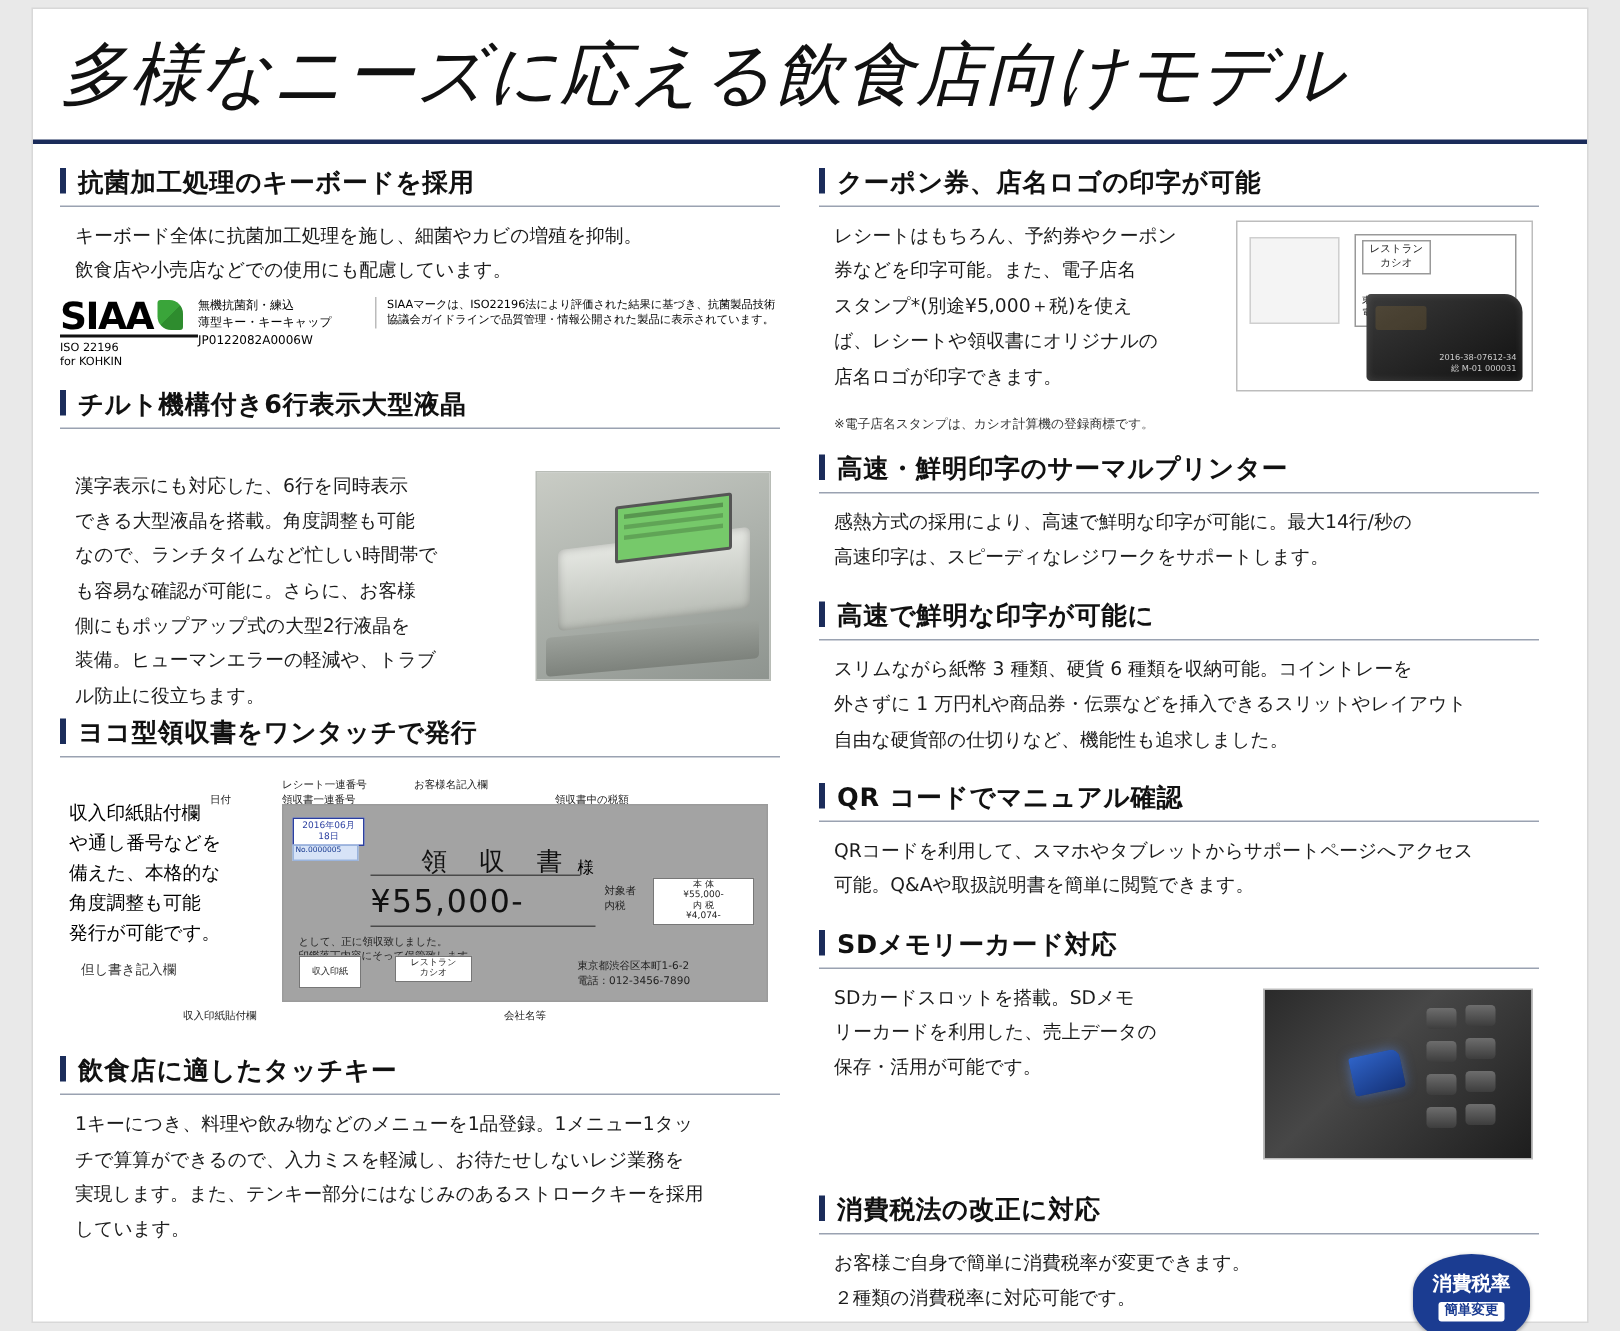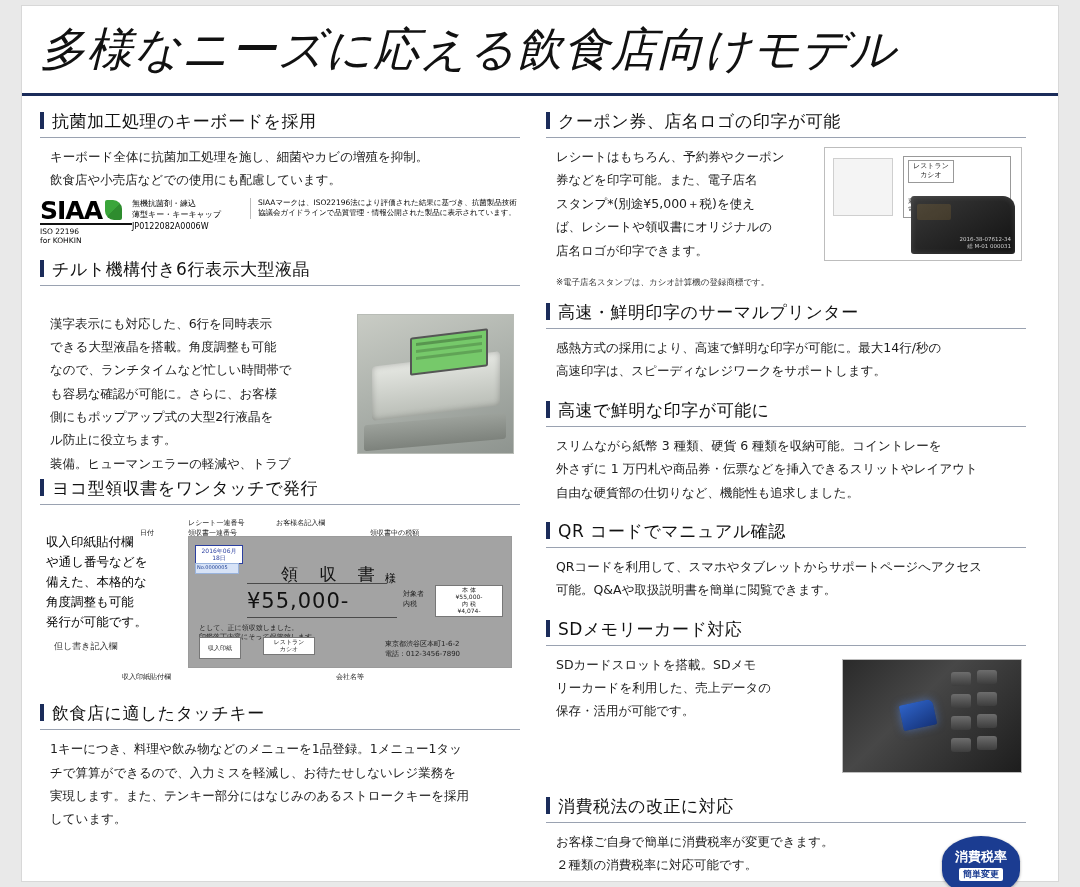--- a/index.html
+++ b/index.html
@@ -35,21 +35,21 @@
   .sec-head{
     position:relative;
     border-bottom:1px solid #9aa2b1;
     padding:0 0 4px 12px;
     margin-bottom:9px;
   }
   .sec-head:before{
     content:"";position:absolute;left:0;top:2px;width:4px;height:17px;
     background:#1b2c5a;
   }
-  .sec-title{font-size:17px;color:#111;font-weight:400;letter-spacing:.5px;}
+  .sec-title{font-size:17px;color:#111;font-weight:700;letter-spacing:.5px;}
   .sec-body{font-size:12.5px;line-height:1.55;color:#1b1b1b;padding:0 4px 0 10px;}
   .sec-body p{margin:0 0 4px 0;}
   
   .siaa{
     display:flex;align-items:flex-start;gap:0;margin:8px 0 4px 0;
   }
   .siaa-logo{
     width:92px;flex:0 0 92px;
   }
   .siaa-mark{
@@ -229,22 +229,22 @@
         <div class="sec-head">
           <div class="sec-title">チルト機構付き6行表示大型液晶</div>
         </div>
         <div style="position:relative;min-height:140px;">
           <div class="sec-body" style="width:300px;margin-top:28px;">
             <p>漢字表示にも対応した、6行を同時表示</p>
             <p>できる大型液晶を搭載。角度調整も可能</p>
             <p>なので、ランチタイムなど忙しい時間帯で</p>
             <p>も容易な確認が可能に。さらに、お客様</p>
             <p>側にもポップアップ式の大型2行液晶を</p>
+            <p>装備。ヒューマンエラーの軽減や、トラブ</p>
             <p>ル防止に役立ちます。</p>
-            <p>装備。ヒューマンエラーの軽減や、トラブ</p>
           </div>
           <div class="lcd-fig">
             <div class="lcd-body"></div>
             <div class="lcd-screen"></div>
             <div class="lcd-base"></div>
           </div>
         </div>
       </div>
 
       <div class="sec">

